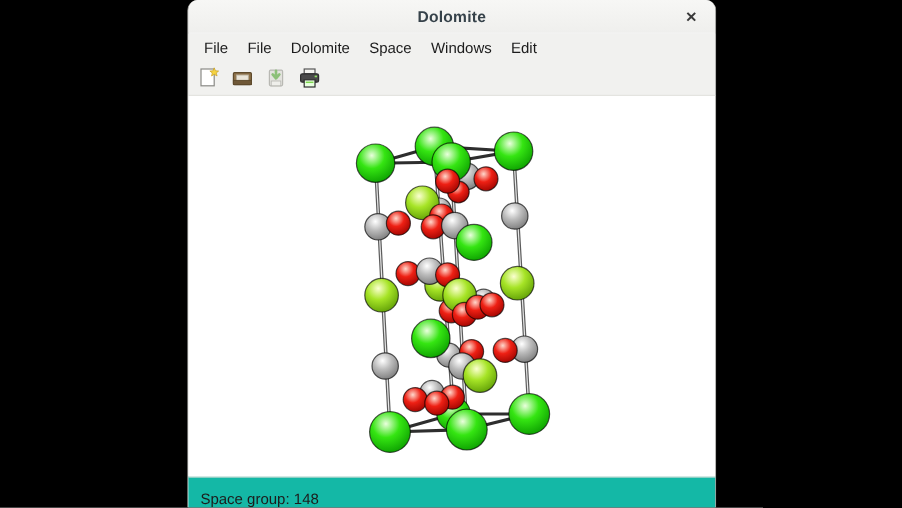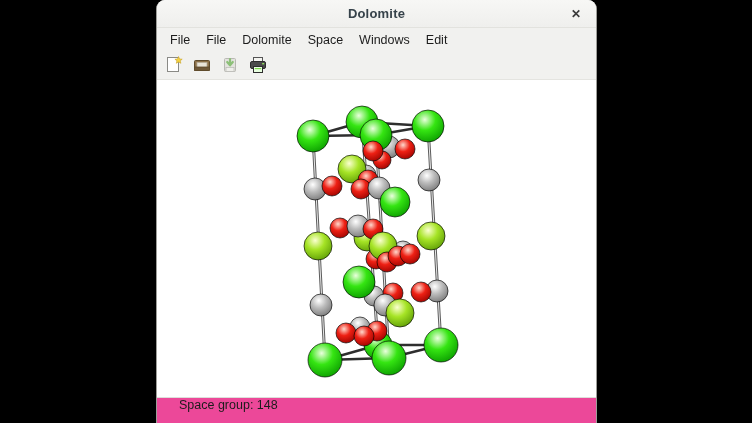--- a/index.html
+++ b/index.html
@@ -19,22 +19,22 @@
   .menubar{height:22px;background:#f1f1ef;display:flex;align-items:flex-end;
            padding-left:5px;flex:none;}
   .menu-item{font-size:12.5px;color:#1c1c1c;padding:3px 8px;}
   .toolbar{height:29px;background:#f1f1ef;display:flex;align-items:center;
            padding-left:6px;gap:6px;border-bottom:1px solid #e4e4e0;flex:none;}
   .tool-btn{width:22px;height:22px;display:flex;align-items:center;justify-content:center;
             border:none;background:transparent;padding:0;}
   .tool-btn svg{display:block;}
   .canvas{flex:1;background:#ffffff;position:relative;overflow:hidden;}
   .canvas svg{position:absolute;left:0;top:0;}
-  .statusbar{height:25px;background:#ec4899;border-top:1px solid #dededa;
-             display:flex;align-items:flex-start;padding-left:22px;flex:none;}
+  .statusbar{height:25px;background:#14b8a6;border-top:1px solid #dededa;
+             display:flex;align-items:flex-end;padding-left:10px;flex:none;}
   .status-text{font-size:12.5px;color:#1c1c1c;}
   .edge-face{stroke:#2e2e2e;stroke-width:2.6;stroke-linecap:round;}
   .edge-stick{stroke:#5c5c5c;stroke-width:3;stroke-linecap:round;}
   .edge-stick-hi{stroke:#e9e9e9;stroke-width:1;stroke-linecap:round;}
 </style>
 </head>
 <body>
 
 <div class="stage">
   <div class="window">

